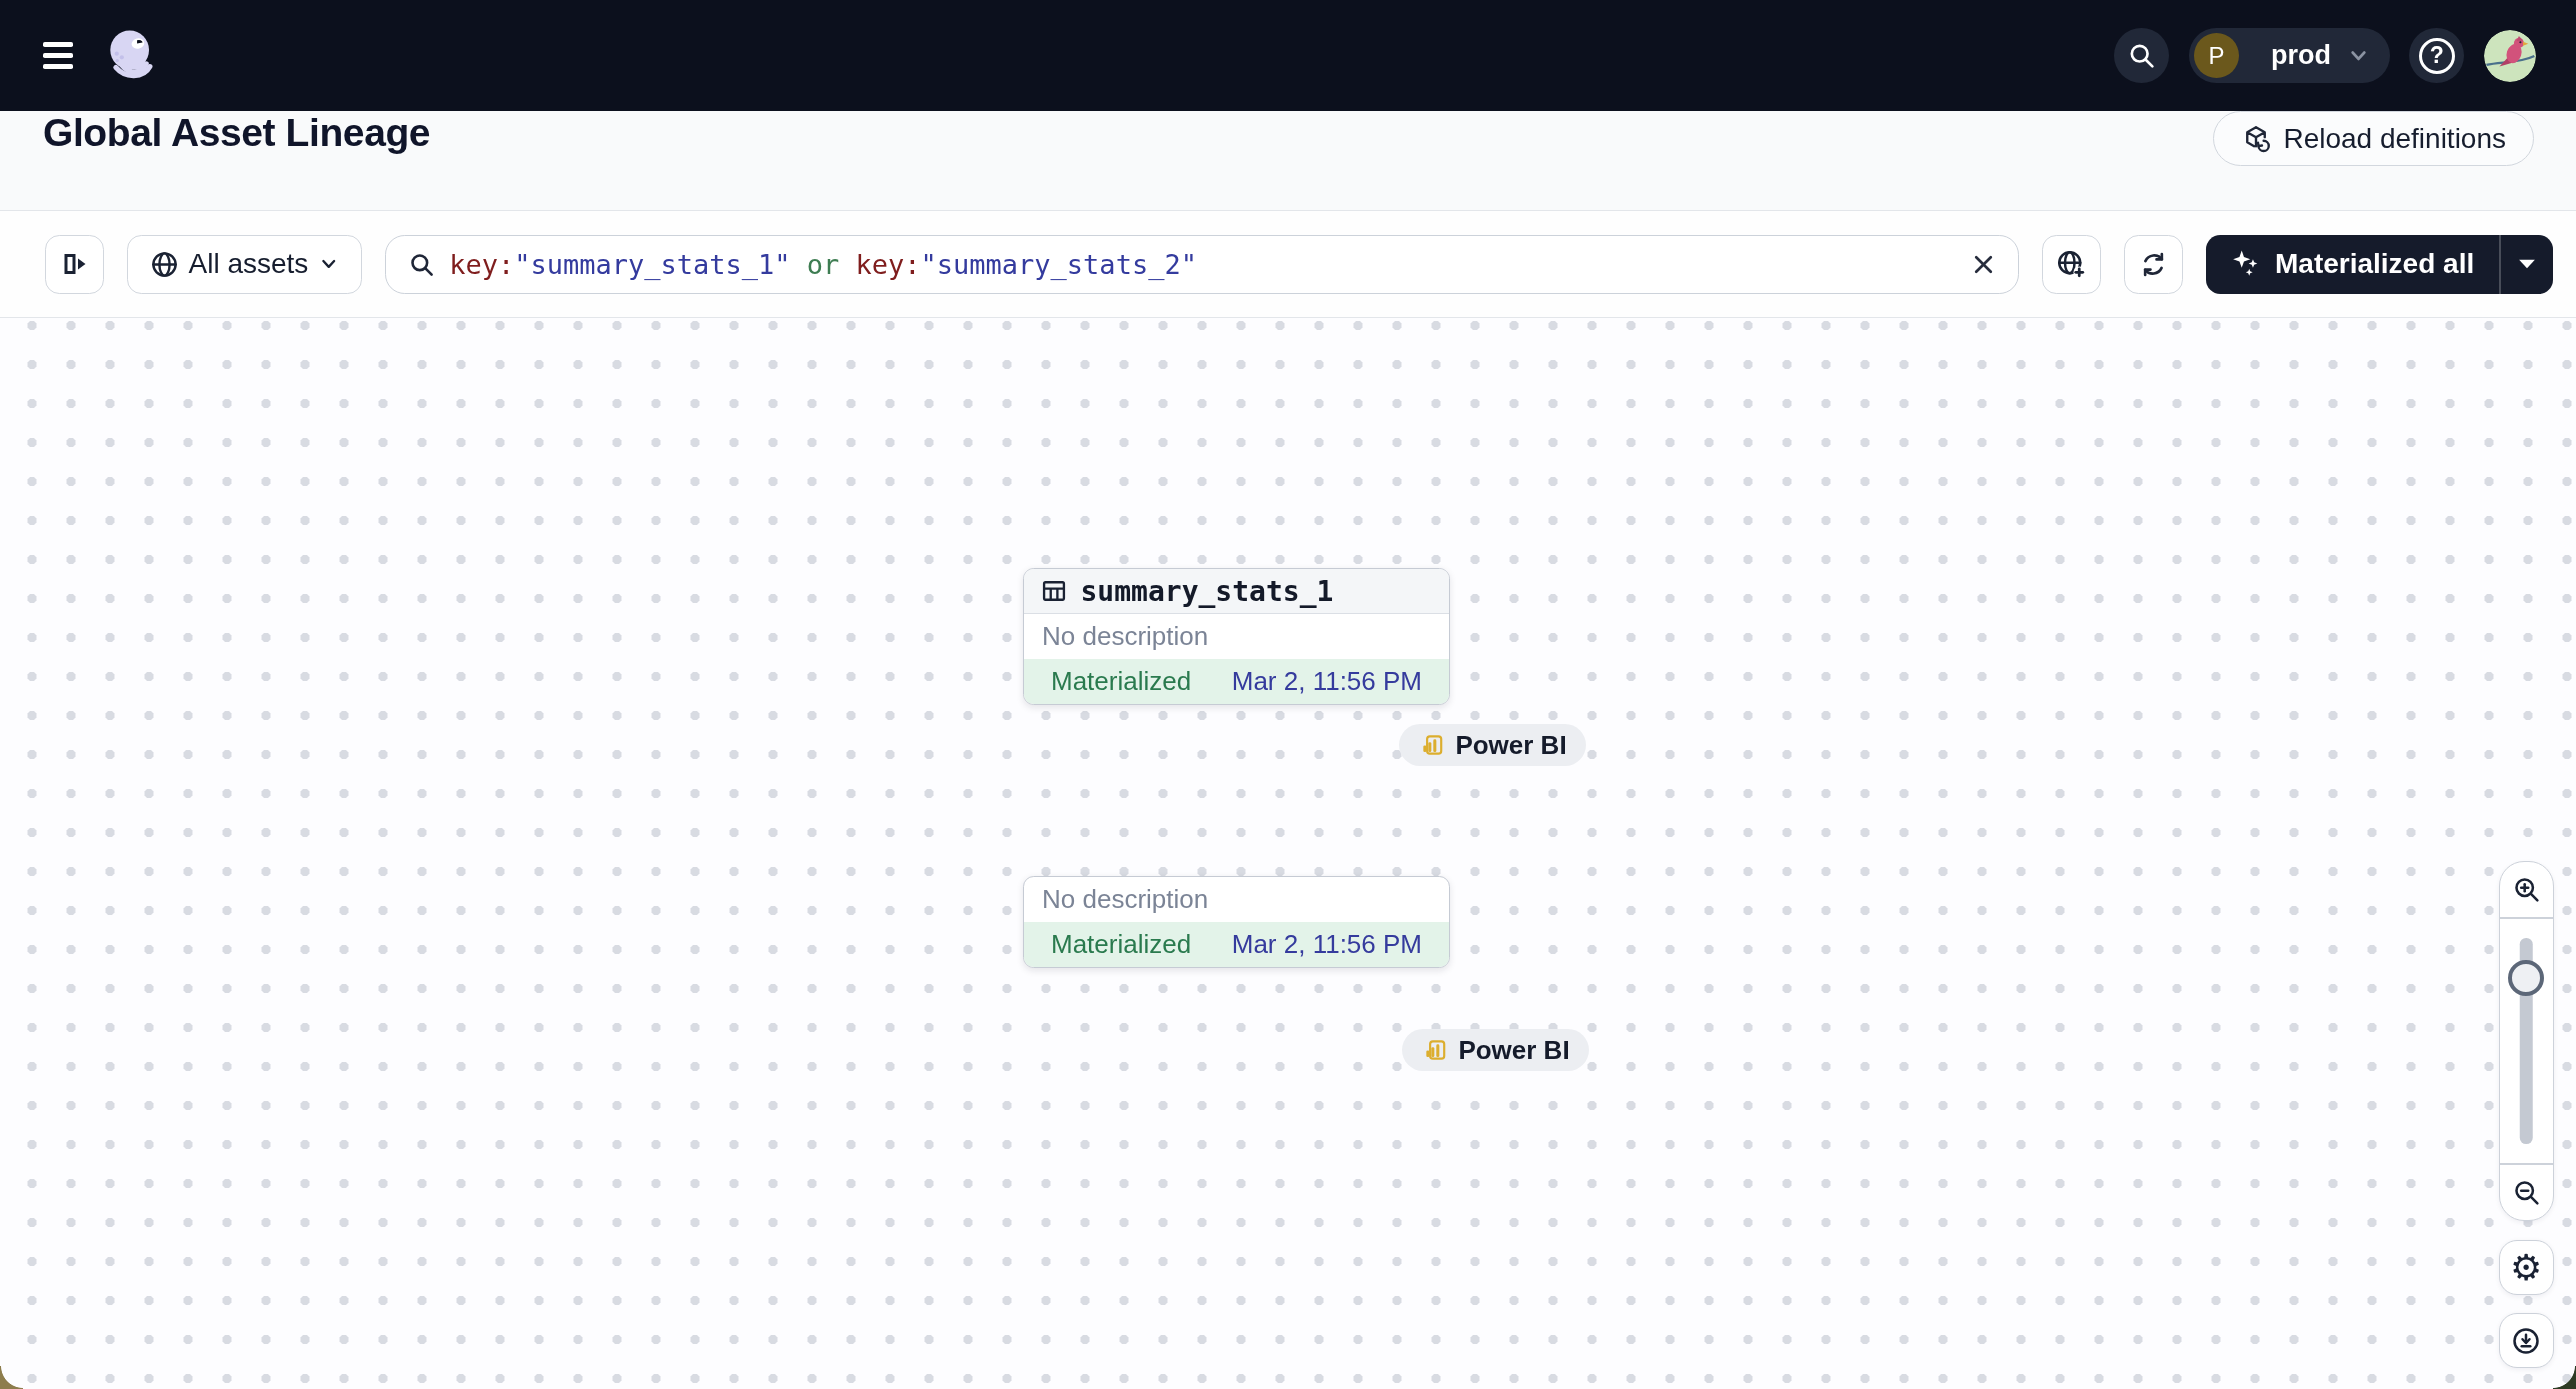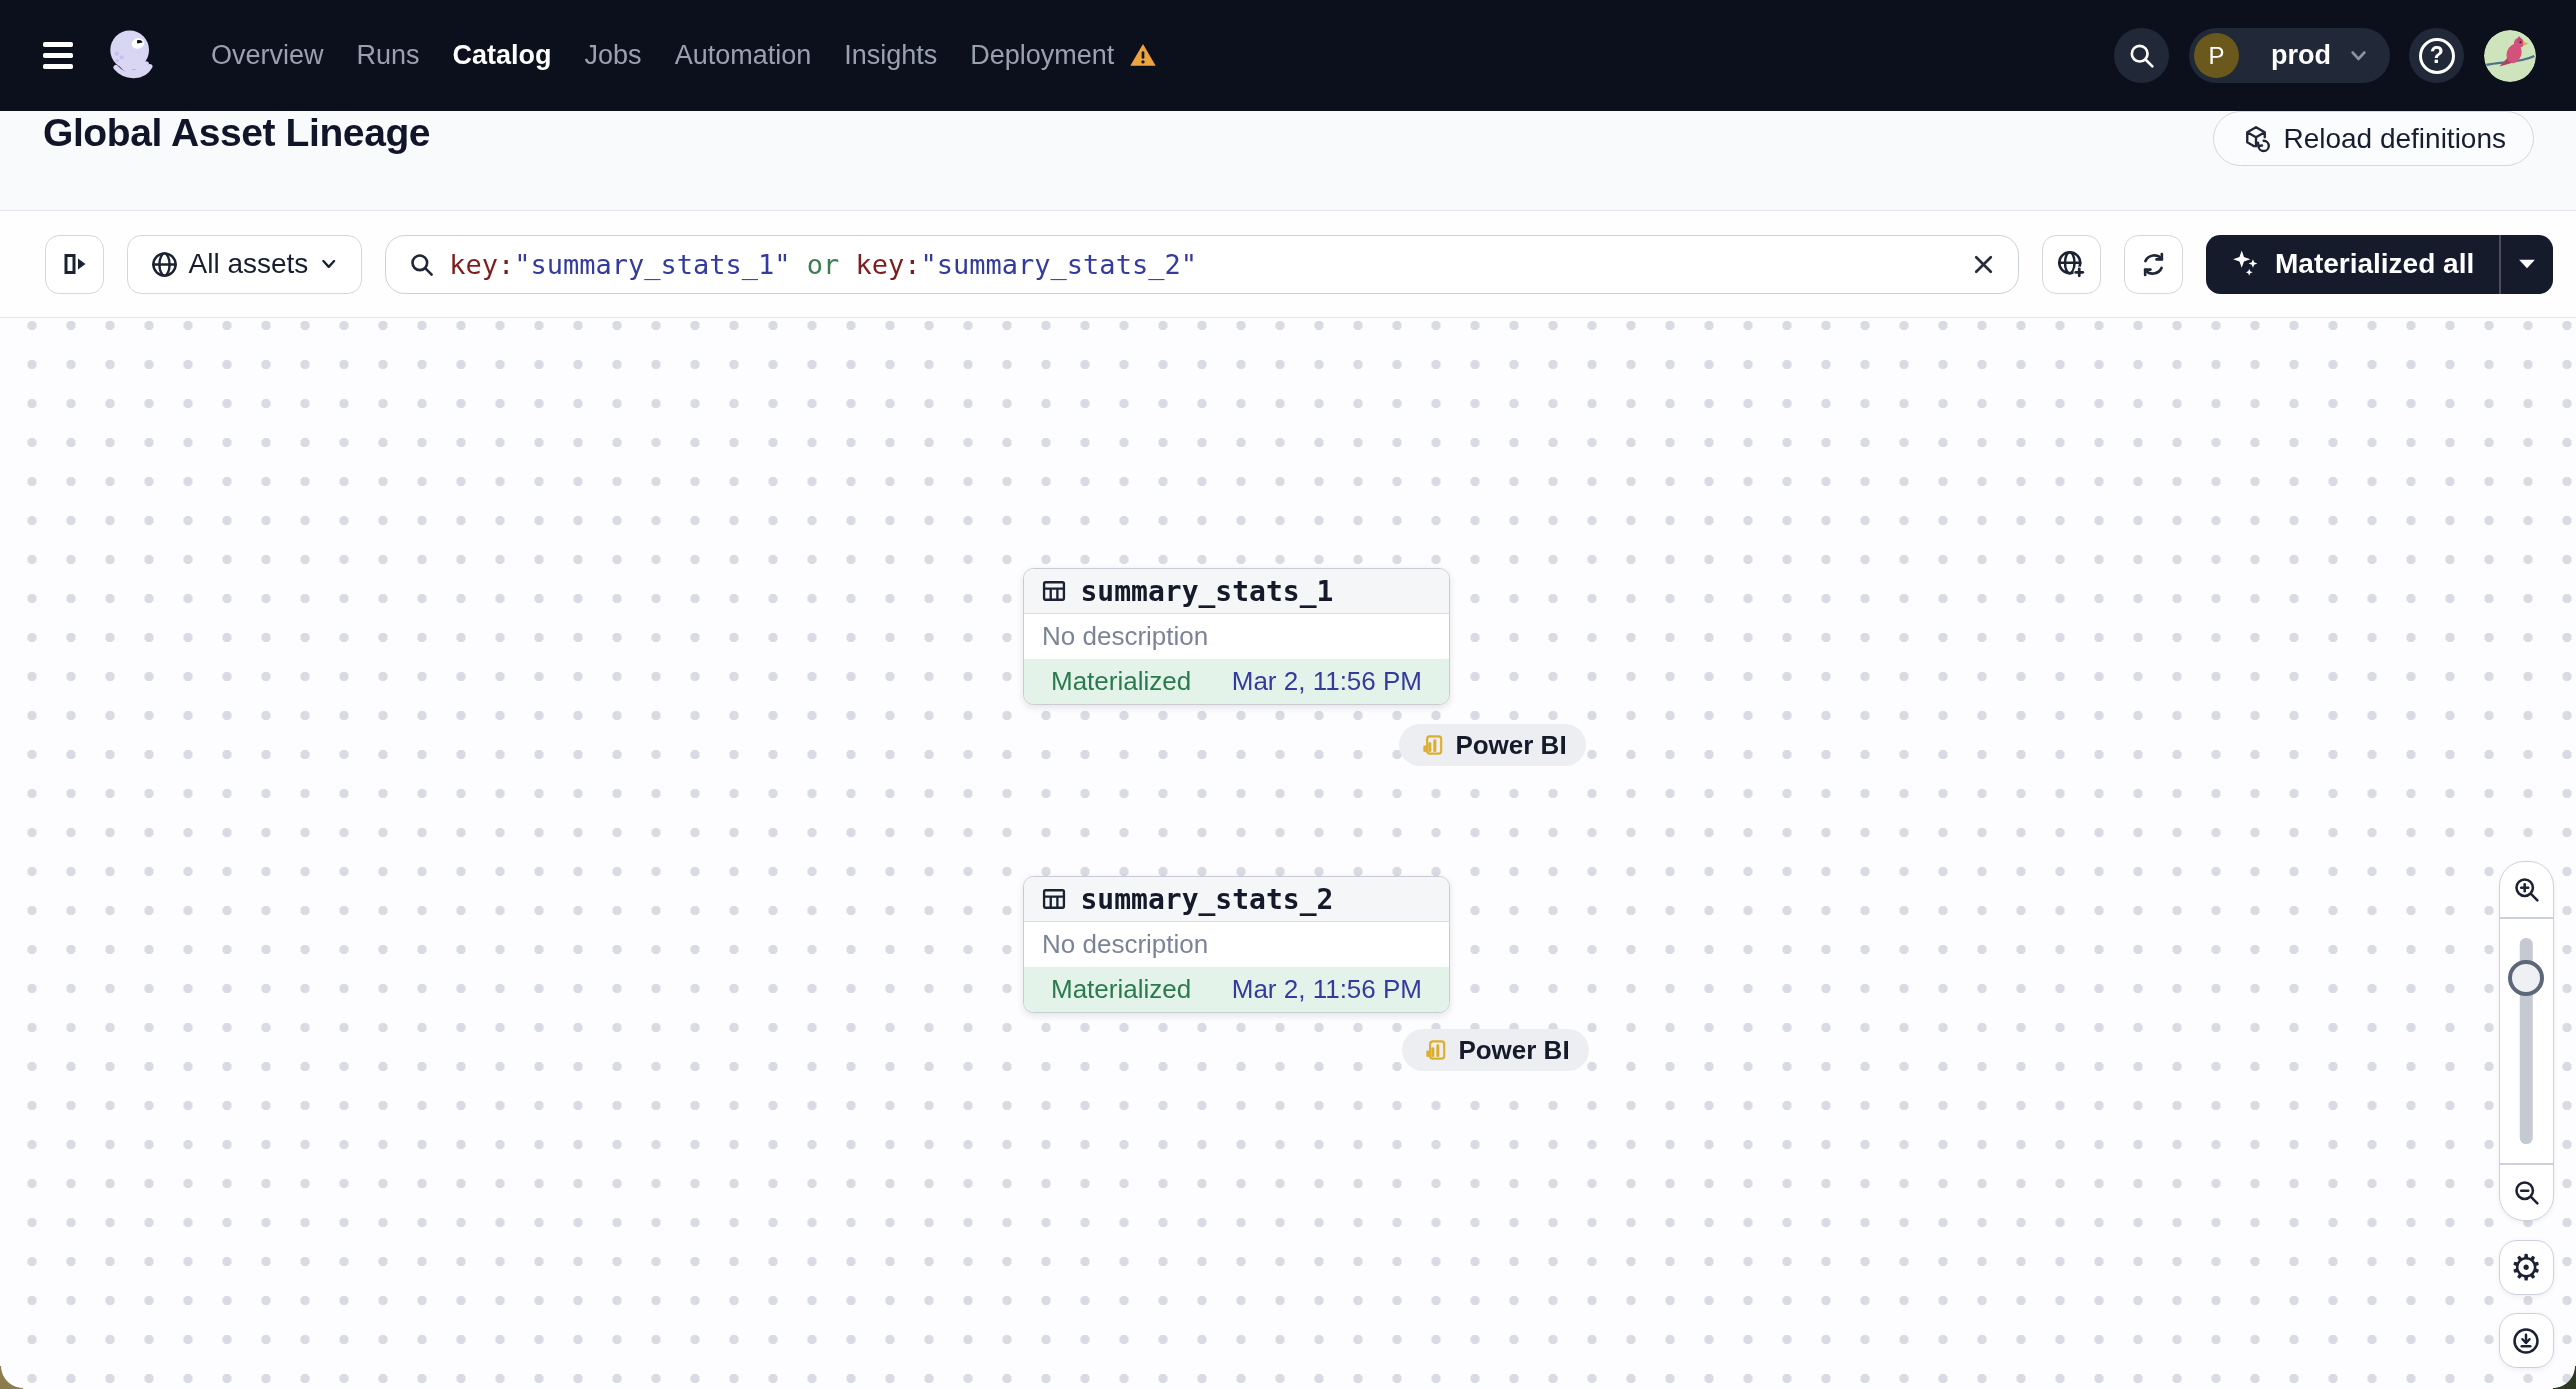--- a/index.html
+++ b/index.html
@@ -123,34 +123,20 @@
       <circle cx="16" cy="30" r="2.3" fill="#c3c0ea"></circle>
       <circle cx="21.5" cy="34" r="2.3" fill="#c3c0ea"></circle>
       <circle cx="16.5" cy="37.5" r="1.8" fill="#c3c0ea"></circle>
       <g fill="none" stroke="#d8d6f3" stroke-width="5.5" stroke-linecap="round">
         <path d="M15 45 C 25 57, 45 57, 52 44"></path>
         <path d="M22 43 C 30 53, 43 52, 48 41"></path>
         <path d="M29 40 C 34 47, 41 46, 44 39"></path>
       </g>
     </svg>
   </div>
-  <div class="navlinks">
-    <span class="navlink">Overview</span>
-    <span class="navlink">Runs</span>
-    <span class="navlink active">Catalog</span>
-    <span class="navlink">Jobs</span>
-    <span class="navlink">Automation</span>
-    <span class="navlink">Insights</span>
-    <span class="navlink">Deployment</span>
-    <svg class="nav-warn" viewBox="0 0 24 24">
-      <path d="M12 2.5 L22.5 20.5 H1.5 Z" fill="#eda43e"></path>
-      <rect x="10.9" y="8.5" width="2.2" height="6.2" rx="1.1" fill="#13182a"></rect>
-      <circle cx="12" cy="17.3" r="1.4" fill="#13182a"></circle>
-    </svg>
-  </div>
   <div class="nav-right">
     <div class="circle-btn">
       <svg viewBox="0 0 24 24" width="29" height="29" fill="none" stroke="#fff" stroke-width="2.2" stroke-linecap="round">
         <circle cx="10.5" cy="10.5" r="6.5"></circle>
           <line x1="15.5" y1="15.5" x2="21" y2="21"></line>
       </svg>
     </div>
     <div class="prod-pill">
       <div class="prod-avatar">P</div>
       <span class="prod-name">prod</span>
@@ -277,29 +263,20 @@
     <svg viewBox="0 0 24 24" width="26" height="26">
       <rect x="7.5" y="4" width="13" height="16" rx="2.5" fill="none" stroke="#dcae2e" stroke-width="2"></rect>
       <rect x="4" y="12.5" width="2.8" height="6" rx="1.2" fill="#dcae2e"></rect>
       <rect x="8.6" y="9.5" width="2.8" height="9" rx="1.2" fill="#dcae2e"></rect>
       <rect x="13.2" y="6.8" width="2.8" height="11.7" rx="1.2" fill="#dcae2e"></rect>
     </svg>
     <span>Power BI</span>
   </div>
 
   <div class="asset-card card-2">
-    <div class="card-head">
-      <svg viewBox="0 0 24 24" width="28" height="28" fill="none" stroke="#1a2233" stroke-width="2">
-        <rect x="3.5" y="4.5" width="17" height="15" rx="1.2"></rect>
-        <line x1="3.5" y1="10" x2="20.5" y2="10"></line>
-        <line x1="9.2" y1="10" x2="9.2" y2="19.5"></line>
-        <line x1="14.9" y1="10" x2="14.9" y2="19.5"></line>
-      </svg>
-      <span class="card-name">summary_stats_2</span>
-    </div>
     <div class="card-desc">No description</div>
     <div class="card-foot">
       <span class="status-ok">Materialized</span>
       <span class="stamp">Mar 2, 11:56 PM</span>
     </div>
   </div>
   <div class="tag-pill tag-2">
     <svg viewBox="0 0 24 24" width="26" height="26">
       <rect x="7.5" y="4" width="13" height="16" rx="2.5" fill="none" stroke="#dcae2e" stroke-width="2"></rect>
       <rect x="4" y="12.5" width="2.8" height="6" rx="1.2" fill="#dcae2e"></rect>

